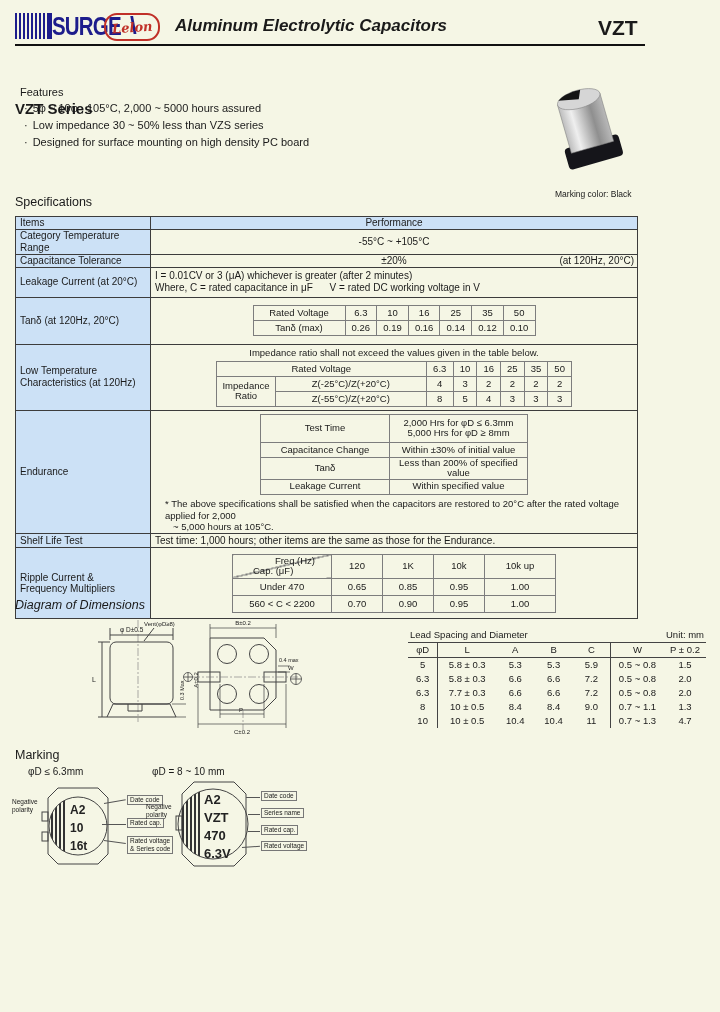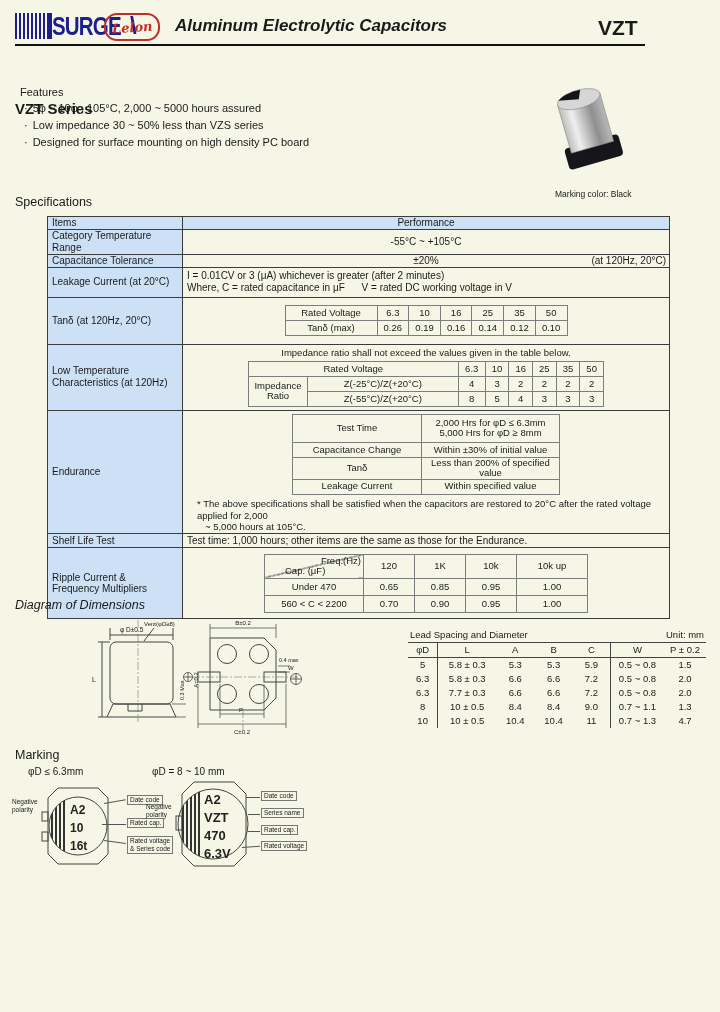--- a/index.html
+++ b/index.html
@@ -34,21 +34,21 @@
   .left{text-align:left;}
   .rel{position:relative;}
   .right-note{position:absolute;right:3px;top:50%;transform:translateY(-50%);}
   .inner{margin:3px auto;font-size:9.5px;}
   .inner td{border:1px solid #7d7d7d;text-align:center;padding:0 3px;height:14px;line-height:1.1;}
   .note9{font-size:9.5px;margin:2px 0 1px 0;}
   .end-note{font-size:9.5px;margin:3px 0 0 10px;line-height:1.25;}
   .end-note .indent{margin-left:8px;}
   .diag{position:relative;background:
         linear-gradient(to bottom right,transparent 48.5%,#7d7d7d 48.5%,#7d7d7d 51.5%,transparent 51.5%);}
-  .diag .fq{position:absolute;top:1px;right:2px;}
+  .diag .fq{position:absolute;top:1px;right:16px;}
   .diag .cp{position:absolute;bottom:1px;left:20px;}
   
   .lead-wrap{width:298px;font-size:9.5px;}
   .lead-title{display:flex;justify-content:space-between;padding:0 2px 2px 2px;}
   .lead{width:298px;border-top:1px solid #444;}
   .lead td{padding:0 3px;height:14px;text-align:center;line-height:1.1;}
   .lead tr.lh td{border-bottom:1px solid #444;}
   .lead td:nth-child(2){border-left:1px solid #444;}
   .lead td:nth-child(6){border-left:1px solid #444;}
   
@@ -99,21 +99,21 @@
       <rect x="14" y="58" width="56" height="22" rx="4" fill="#15151a"></rect>
       <rect x="20" y="14" width="44" height="50" fill="url(#gradSilver)" stroke="#7a7a7a" stroke-width="0.5"></rect>
       <ellipse cx="42" cy="14" rx="22" ry="9" fill="#d6d6d6" stroke="#8a8a8a" stroke-width="0.6"></ellipse>
       <path d="M22,10 A22,9 0 0 1 46,5.3 L42,14 Z" fill="#141414"></path>
     </g>
   </svg>
   <div class="abs small-note" style="left:555px;top:189px;">Marking color: Black</div>
 
   <div class="abs h2" style="left:15px;top:195px;">Specifications</div>
 
-  <table class="spec abs" style="left:15px;top:216px;margin-left:32px;">
+  <table class="spec abs" style="left:15px;top:216px;">
     <colgroup>
         <col style="width:135px">
         <col>
       </colgroup>
     <tbody>
         <tr style="height:13px">
       <td class="item left">Items</td>
       <td class="item center">Performance</td>
     </tr>
     <tr style="height:13px">

